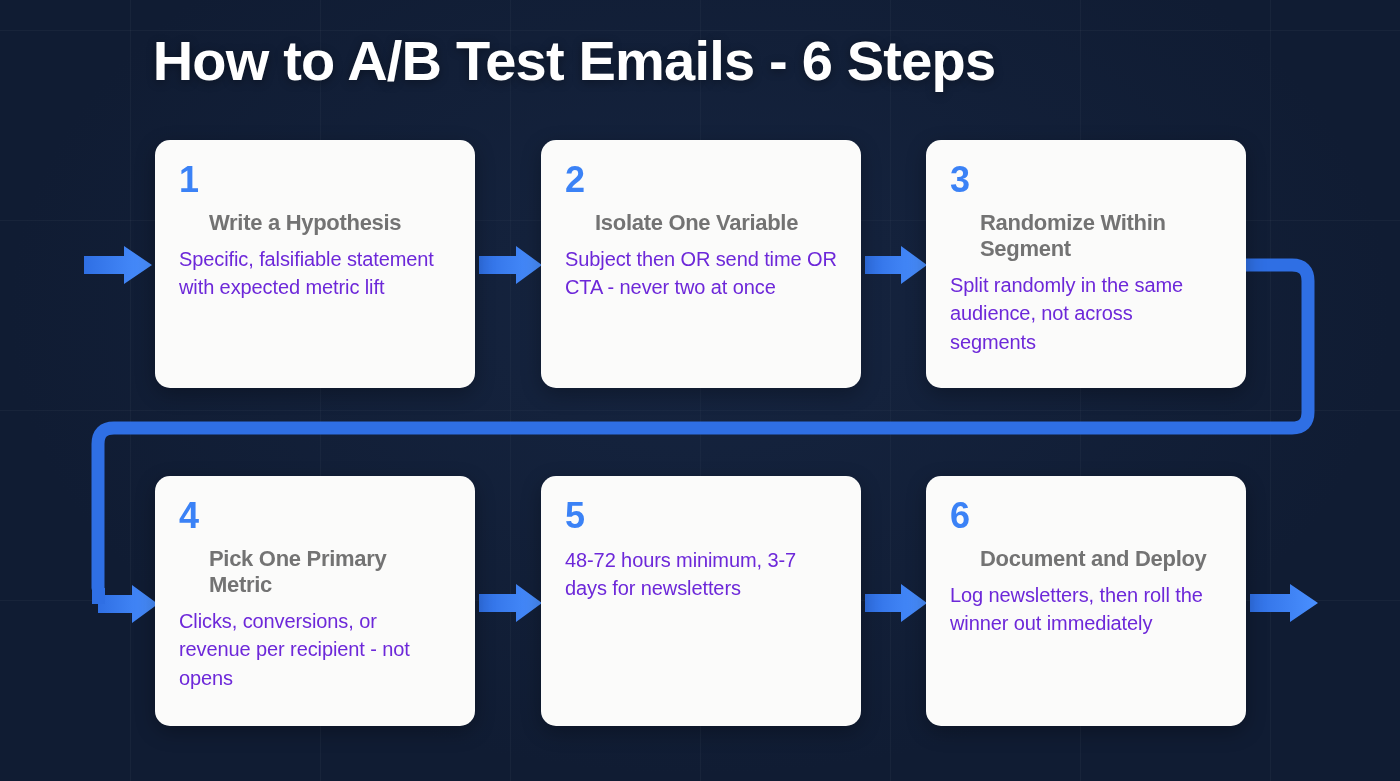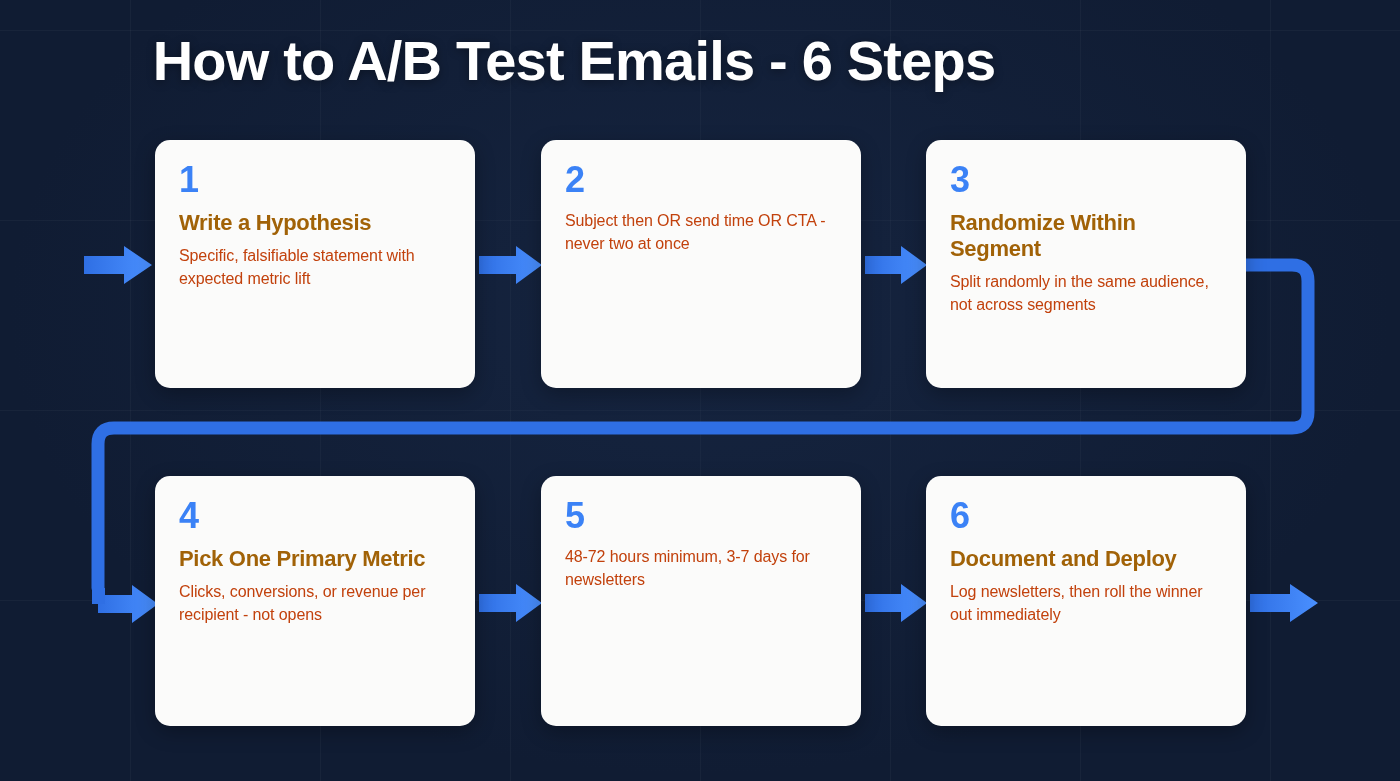--- a/index.html
+++ b/index.html
@@ -60,28 +60,29 @@
     font-size:36px;
     font-weight:bold;
     color:#3b82f6;
     line-height:1;
     margin-bottom:12px;
     letter-spacing:-1px;
   }
   .card-title {
     font-size:22px;
     font-weight:bold;
-    color:#a16207;
+    color:#737373;
     line-height:1.18;
     letter-spacing:-0.3px;
     margin-bottom:9px;
+    margin-left:30px;
   }
   .card-desc {
-    font-size:16px;
-    color:#c2410c;
+    font-size:20px;
+    color:#6d28d9;
     line-height:1.42;
     letter-spacing:-0.1px;
   }
 
   
   .r1 { top:140px; height:248px; }
   
   .r2 { top:476px; height:250px; }
   .c1 { left:155px; width:320px; }
   .c2 { left:541px; width:320px; }
@@ -153,20 +154,21 @@
   <div id="title">How to A/B Test Emails - 6 Steps</div>
 
   <div class="card r1 c1">
     <div class="card-num">1</div>
     <div class="card-title">Write a Hypothesis</div>
     <div class="card-desc">Specific, falsifiable statement with expected metric lift</div>
   </div>
 
   <div class="card r1 c2">
     <div class="card-num">2</div>
+    <div class="card-title">Isolate One Variable</div>
     <div class="card-desc">Subject then OR send time OR CTA - never two at once</div>
   </div>
 
   <div class="card r1 c3">
     <div class="card-num">3</div>
     <div class="card-title">Randomize Within Segment</div>
     <div class="card-desc">Split randomly in the same audience, not across segments</div>
   </div>
 
   <div class="card r2 c1">

